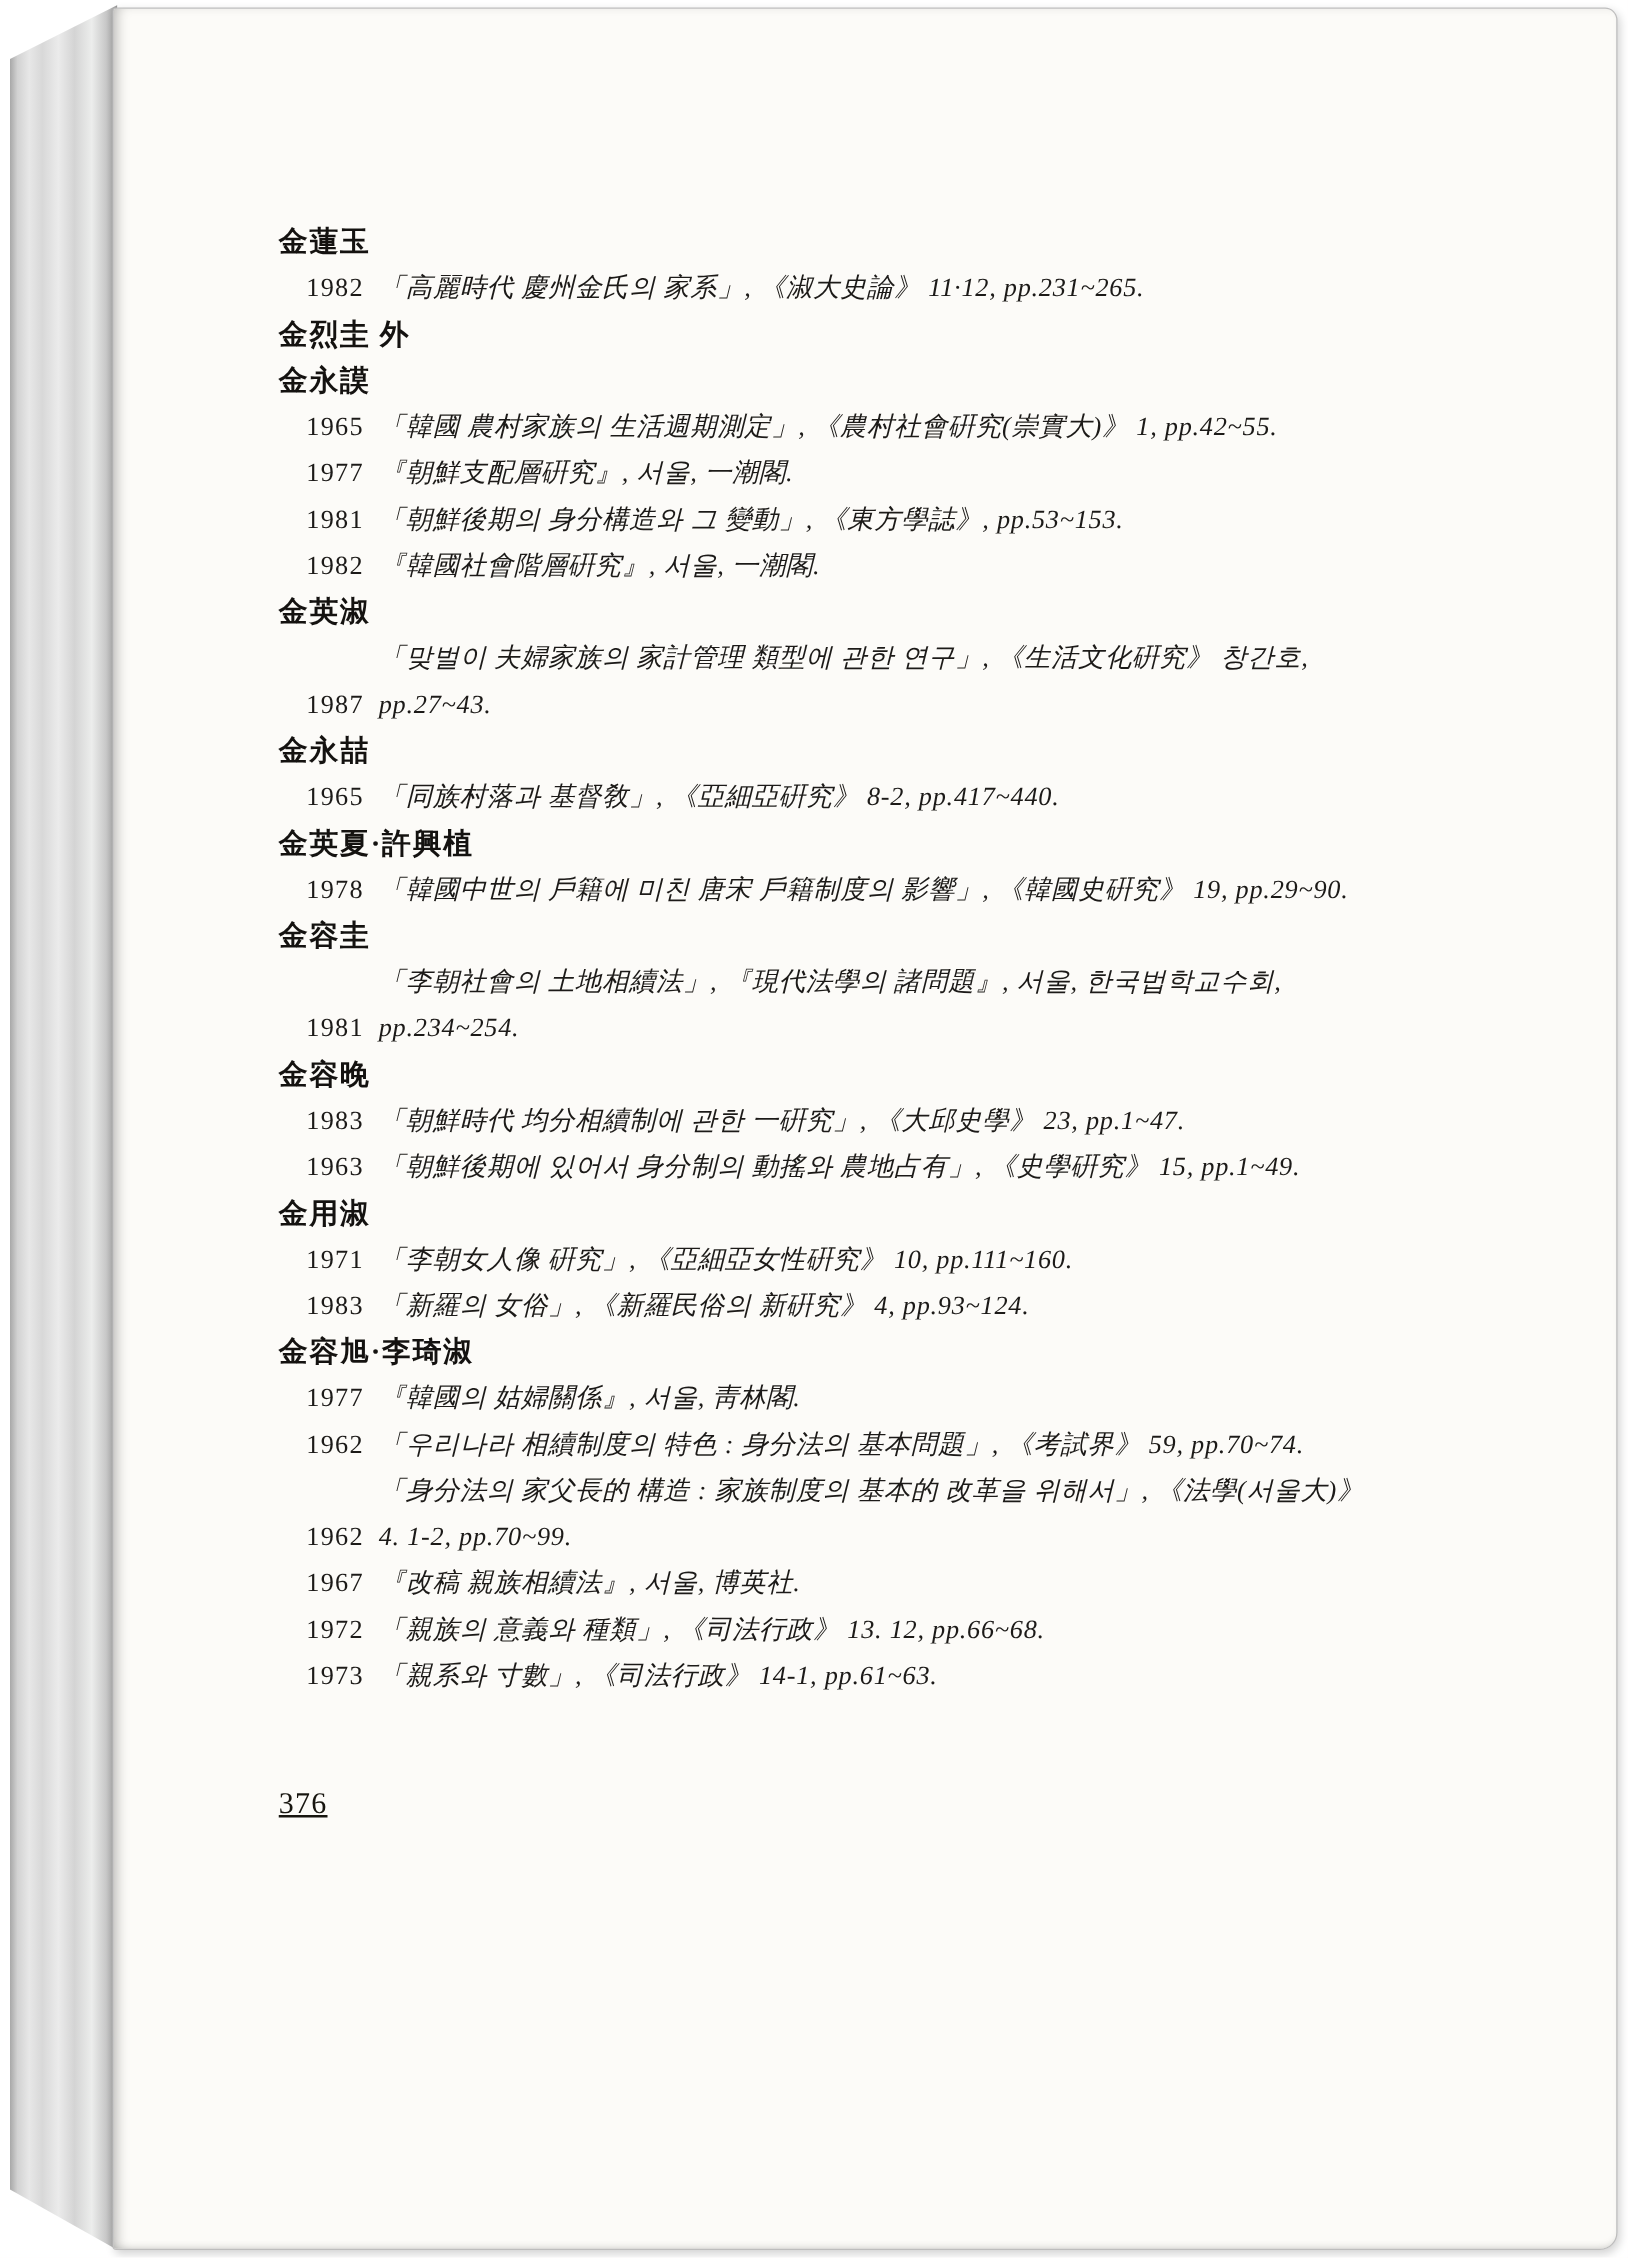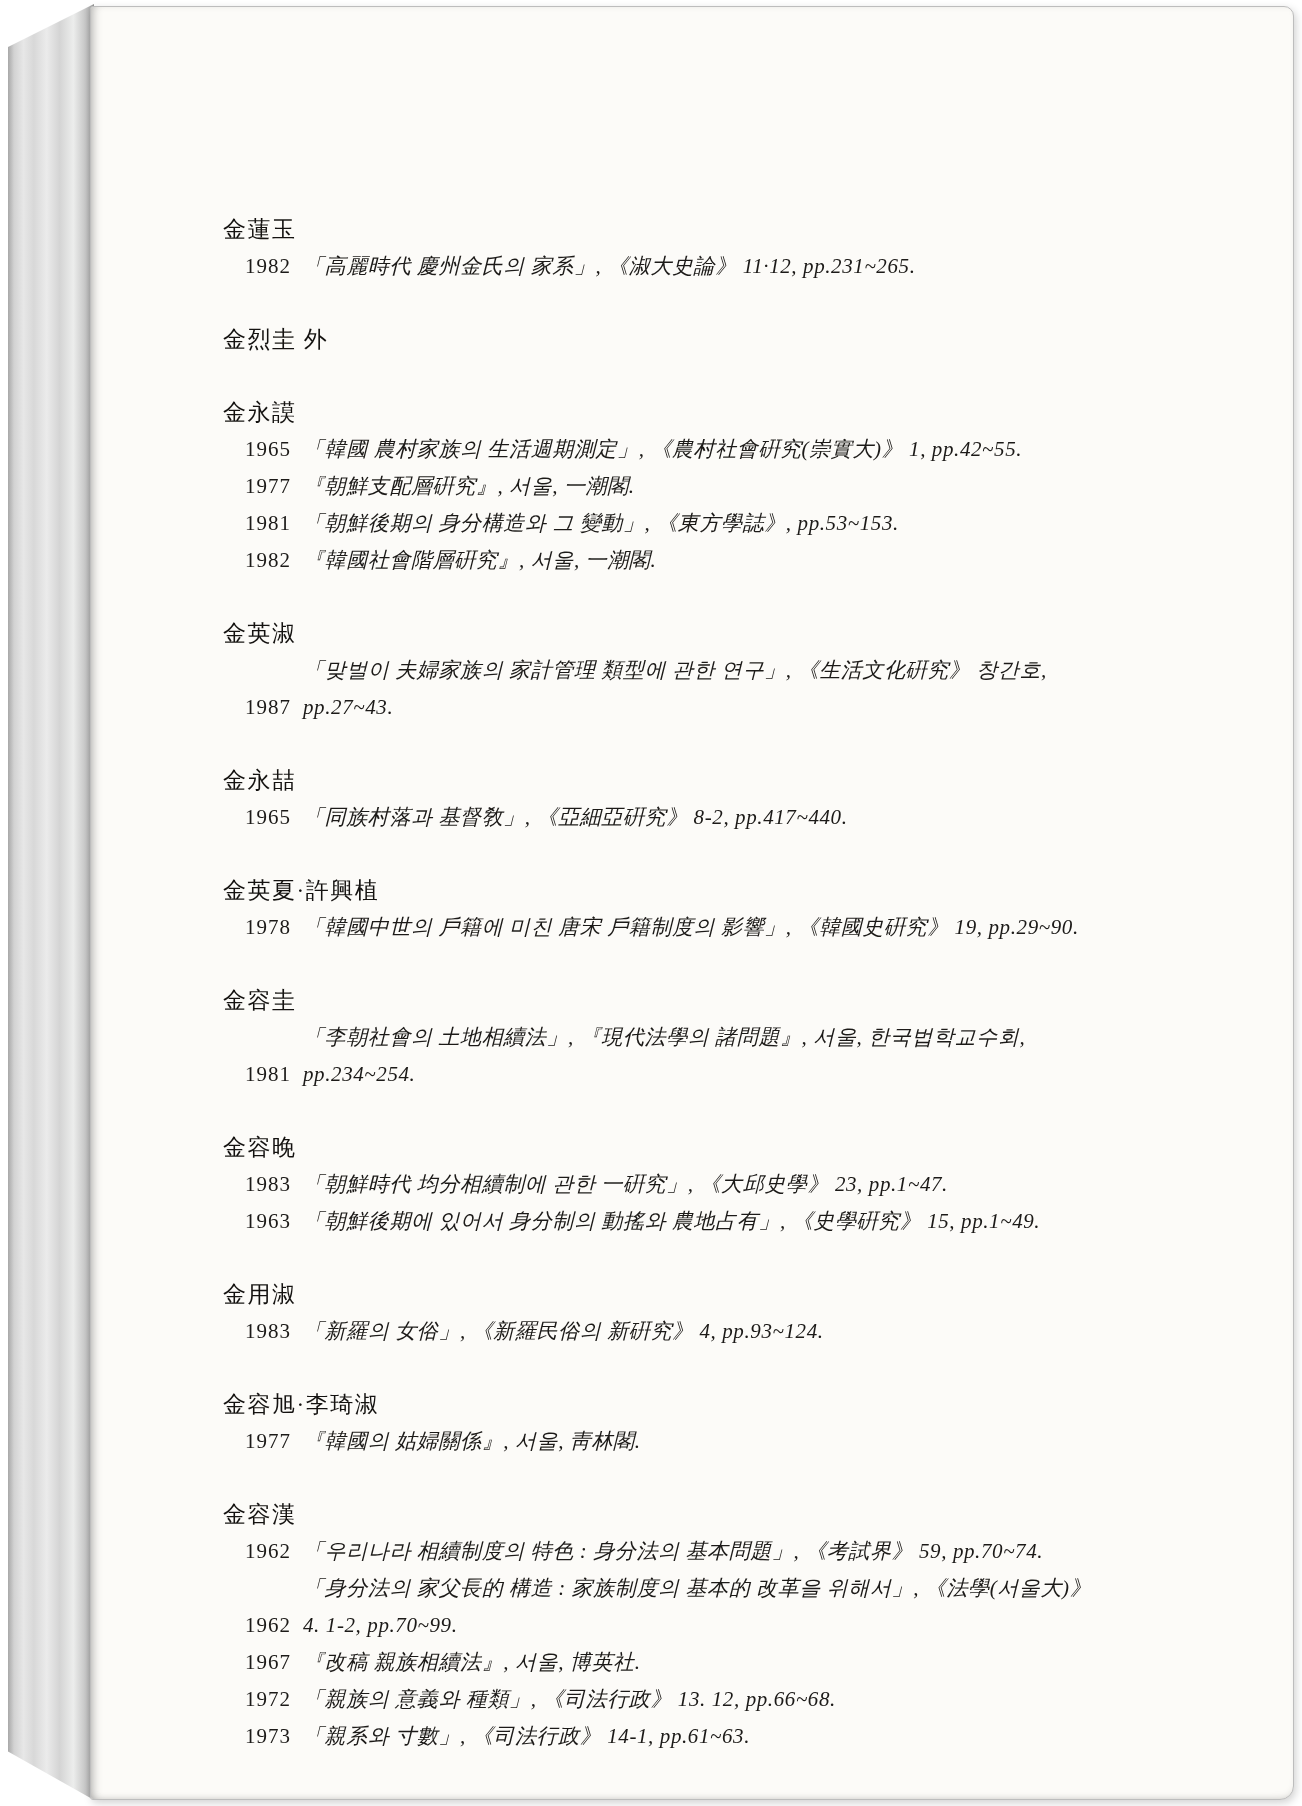--- a/index.html
+++ b/index.html
@@ -47,26 +47,25 @@
       2px 3px 8px rgba(0,0,0,0.18);
   }
   .content {
     position: absolute;
     left: 132px;
     top: 168px;
     right: 188px;
     color: #1c1a18;
   }
   .author {
-    font-weight: normal;
+    font-weight: bold;
     font-size: 23px;
     line-height: 37px;
     letter-spacing: 1.5px;
     color: #141210;
-    margin-top: 36px;
   }
   .entry {
     display: flex;
     align-items: flex-end;
   }
   .year {
     flex: none;
     width: 58px;
     margin-left: 22px;
     font-size: 21px;
@@ -156,31 +155,34 @@
         <span class="cite">「朝鮮時代 均分相續制에 관한 一硏究」, 《大邱史學》 23, pp.1~47.</span>
       </div>
 
       <div class="entry">
         <span class="year">1963</span>
         <span class="cite">「朝鮮後期에 있어서 身分制의 動搖와 農地占有」, 《史學硏究》 15, pp.1~49.</span>
       </div>
 
       <div class="author">金用淑</div>
       <div class="entry">
+        <span class="year">1971</span>
+        <span class="cite">「李朝女人像 硏究」, 《亞細亞女性硏究》 10, pp.111~160.</span>
+      </div>
+      <div class="entry">
         <span class="year">1983</span>
         <span class="cite">「新羅의 女俗」, 《新羅民俗의 新硏究》 4, pp.93~124.</span>
       </div>
 
       <div class="author">金容旭·李琦淑</div>
       <div class="entry">
         <span class="year">1977</span>
         <span class="cite">『韓國의 姑婦關係』, 서울, 靑林閣.</span>
       </div>
 
-      <div class="author">金容漢</div>
       <div class="entry">
         <span class="year">1962</span>
         <span class="cite">「우리나라 相續制度의 特色 : 身分法의 基本問題」, 《考試界》 59, pp.70~74.</span>
       </div>
       <div class="entry">
         <span class="year">1962</span>
         <span class="cite">「身分法의 家父長的 構造 : 家族制度의 基本的 改革을 위해서」, 《法學(서울大)》 4. 1-2, pp.70~99.</span>
       </div>
       <div class="entry">
         <span class="year">1967</span>

